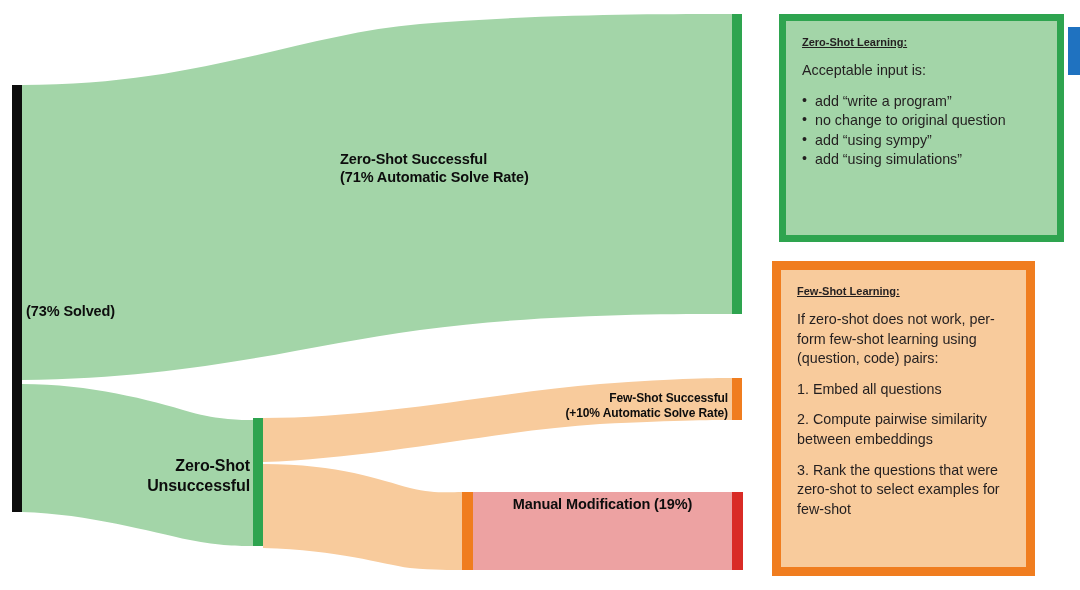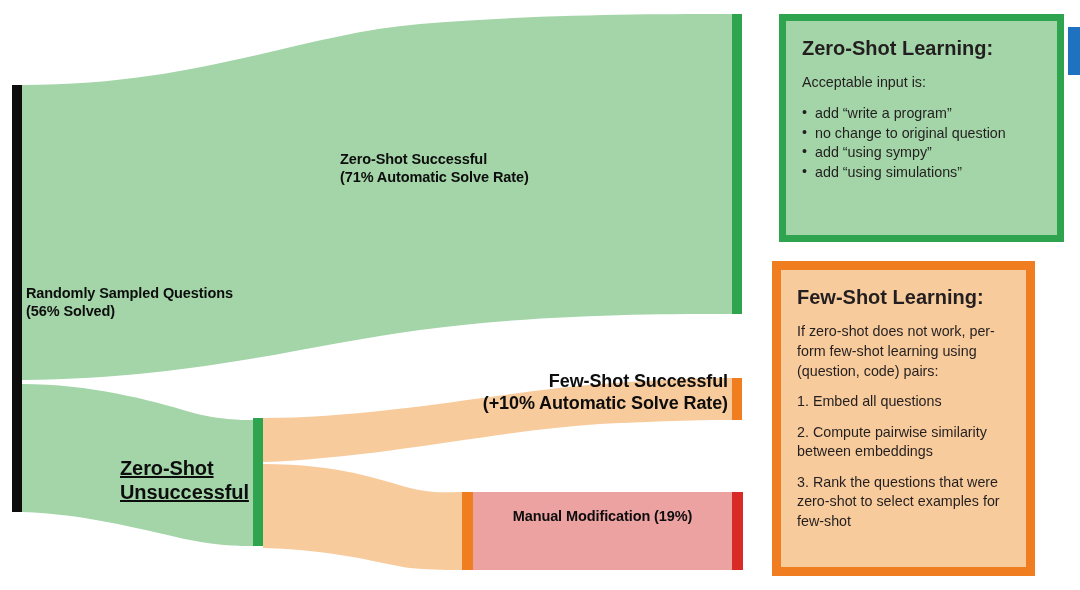--- a/index.html
+++ b/index.html
@@ -36,39 +36,40 @@
     line-height: 1.22;
     white-space: pre;
     letter-spacing: -0.1px;
   }
   .flow-label.left  { text-align: left; }
   .flow-label.right { text-align: right; }
   .flow-label.center{ text-align: center; }
 
   #label-source      { left: 26px;  top: 285px; font-size: 14.5px; text-align: left; }
   #label-zs-success  { left: 340px; top: 151px; width: 390px; font-size: 14.5px; text-align: left; }
-  #label-zs-unsucc   { left: 120px; top: 456px; width: 130px; font-size: 20px; text-align: left; text-decoration: underline; }
-  #label-fs-success  { left: 350px; top: 371px; width: 378px; font-size: 18px; text-align: right; }
+  #label-zs-unsucc   { left: 120px; top: 456px; width: 130px; font-size: 16px; text-align: right; }
+  #label-fs-success  { left: 350px; top: 391px; width: 378px; font-size: 12px; text-align: right; }
   #label-fs-unsucc   { left: 266px; top: 524px; font-size: 14.5px; text-align: left; }
-  #label-manual      { left: 473px; top: 508px; width: 259px; font-size: 14.5px; text-align: center; }
+  #label-manual      { left: 473px; top: 496px; width: 259px; font-size: 14.5px; text-align: center; }
 
   
   .callout {
     position: absolute;
     box-sizing: border-box;
     padding: 14px 16px 14px 16px;
     font-size: 14.3px;
     line-height: 1.37;
     color: #231f20;
   }
   .callout .ttl {
     font-weight: bold;
     display: block;
     margin-bottom: 11px;
-    font-size: 20px;
+    font-size: 11px;
+    text-decoration: underline;
   }
   .callout p {
     margin: 0 8px 11px 0;
   }
   .callout p:last-child { margin-bottom: 0; }
   .callout ul {
     margin: 0;
     padding: 0;
     list-style: none;
   }
@@ -160,21 +161,21 @@
 
       <rect x="253" y="418" width="10" height="128" fill="#2ea44f"></rect>
 
       <rect x="732" y="378" width="10" height="42" fill="#f07d1f"></rect>
 
       <rect x="462" y="492" width="11" height="78" fill="#f07d1f"></rect>
 
       <rect x="732" y="492" width="11" height="78" fill="#d92b26"></rect>
     </svg>
 
-    <div class="flow-label left" id="label-source"><span>Randomly Sampled Questions</span><br><span>(56% Solved)</span></div>
+    <div class="flow-label left" id="label-source"><br><span>(73% Solved)</span></div>
 
     <div class="flow-label right" id="label-zs-success"><span>Zero-Shot Successful</span><br><span>(71% Automatic Solve Rate)</span></div>
 
     <div class="flow-label right" id="label-zs-unsucc"><span>Zero-Shot</span><br><span>Unsuccessful</span></div>
 
     <div class="flow-label right" id="label-fs-success"><span>Few-Shot Successful</span><br><span>(+10% Automatic Solve Rate)</span></div>
 
 
     <div class="flow-label center" id="label-manual">Manual Modification (19%)</div>
   </div>

